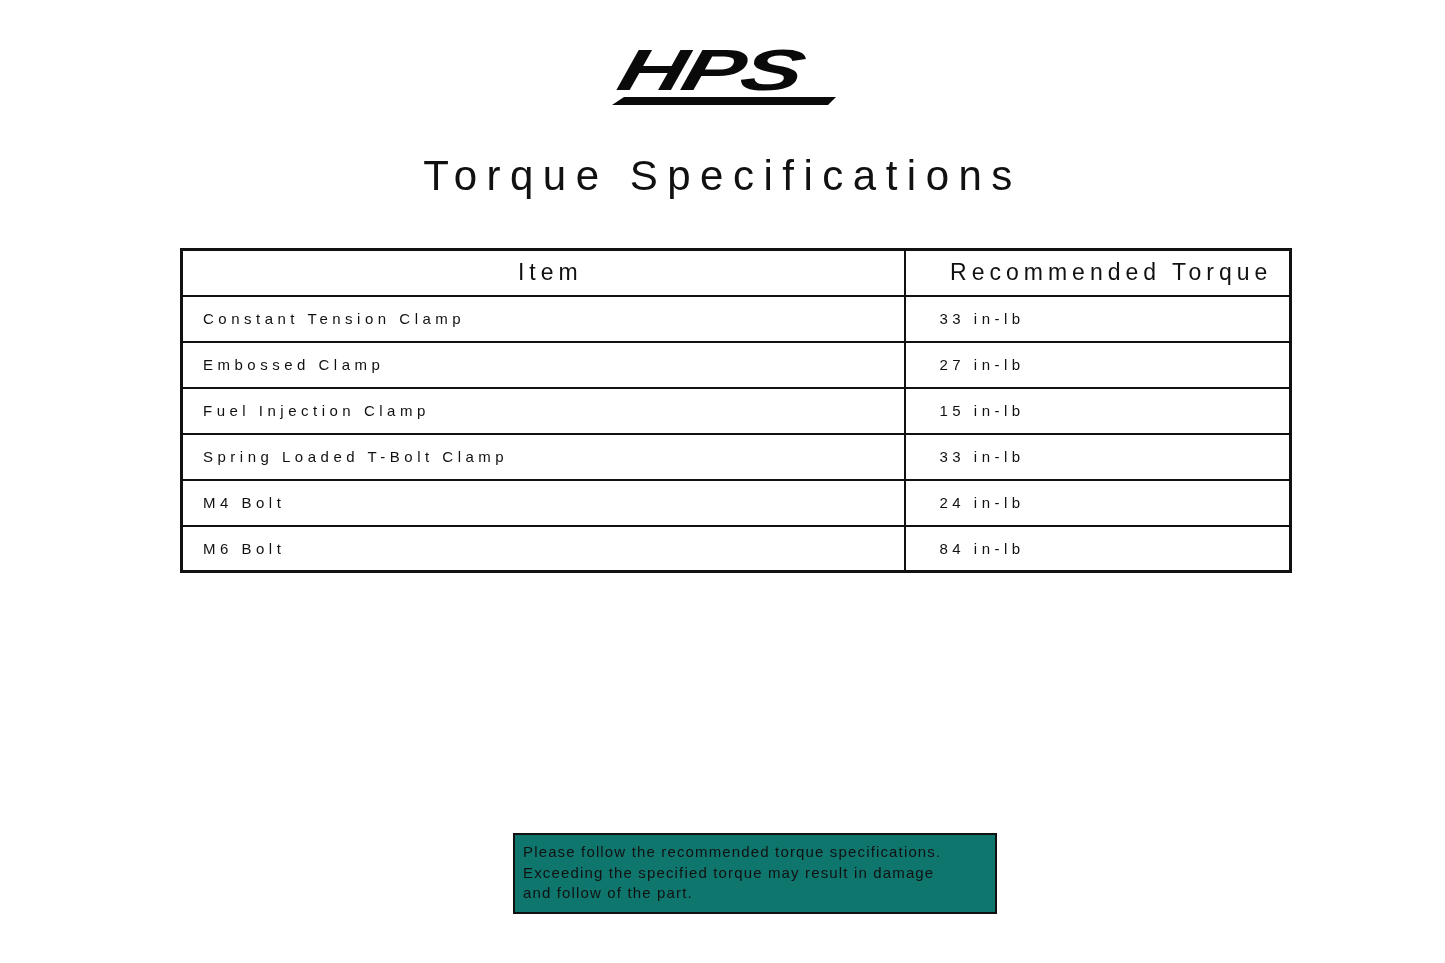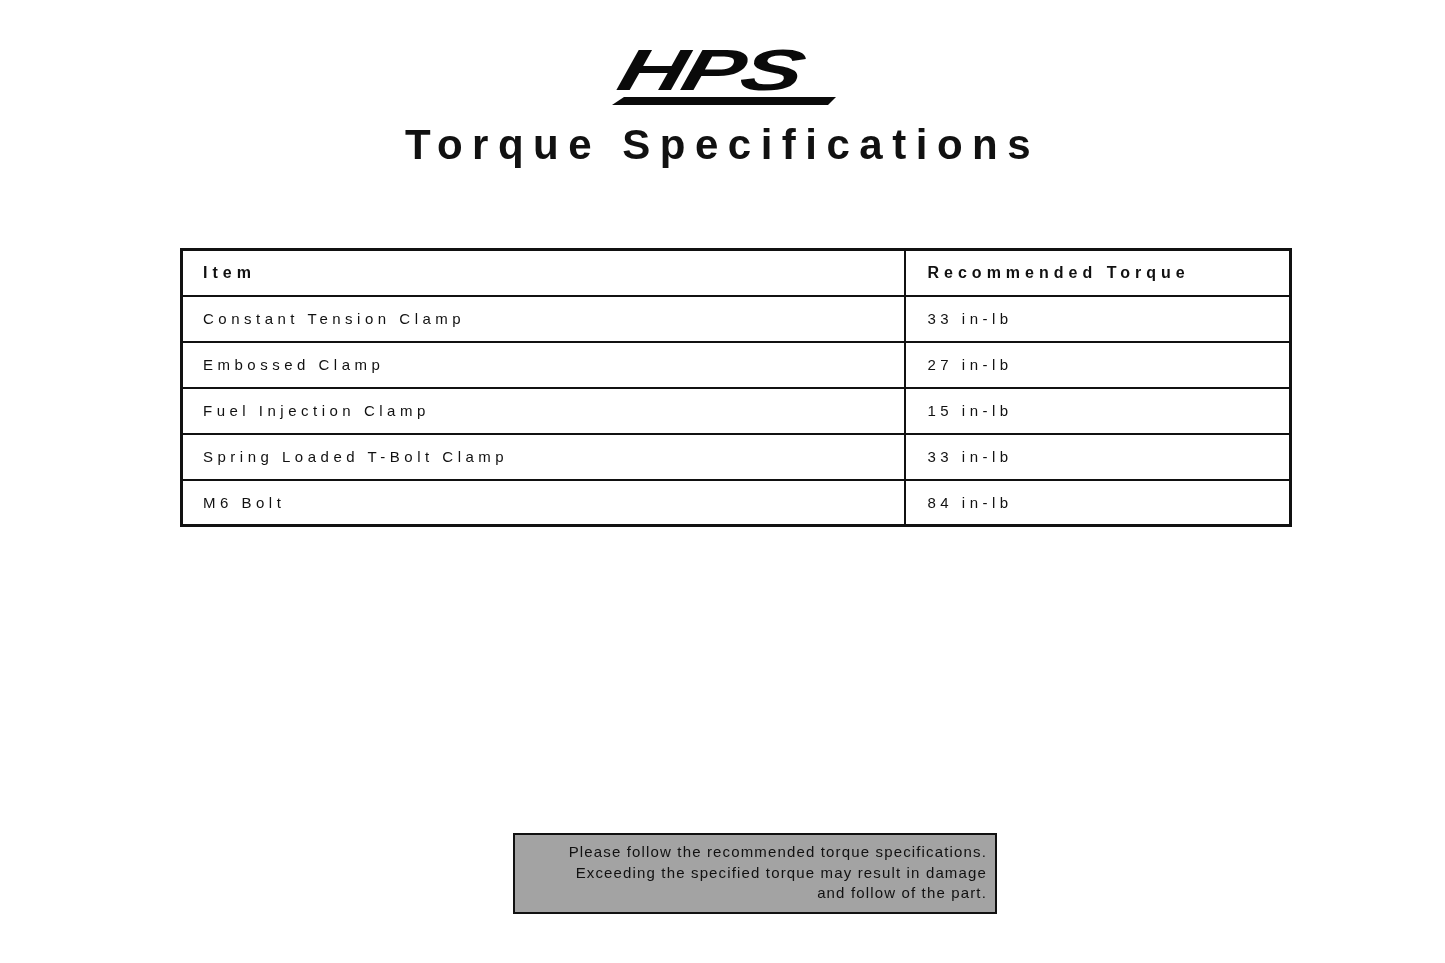--- a/index.html
+++ b/index.html
@@ -12,25 +12,25 @@
     overflow: hidden;
   }
   .logo-wrap {
     position: absolute;
     top: 40px;
     left: calc(50% - 115px);
     width: 240px; height: 72px;
   }
   .page-title {
     position: absolute;
-    top: 121px; left: 0;
+    top: 152px; left: 0;
     width: 100%;
     text-align: center;
     font-size: 42px;
-    font-weight: 700;
+    font-weight: 400;
     letter-spacing: 9.5px;
     color: #111111;
     white-space: nowrap;
   }
   table.spec-table {
     position: absolute;
     top: 248px; left: 180px;
     width: 1109px;
     border-collapse: collapse;
     table-layout: fixed;
@@ -43,37 +43,38 @@
     vertical-align: middle;
     text-align: left;
     padding: 0 6px 0 20px;
     font-size: 15px;
     letter-spacing: 4.5px;
     white-space: nowrap;
     overflow: hidden;
   }
   .spec-table { border: 3px solid #111111; }
   .spec-table th {
-    font-size: 16px;
-    font-weight: bold;
+    font-size: 23px;
+    font-weight: normal;
     letter-spacing: 5px;
+    text-align: center;
   }
-  .spec-table td.torque-cell, .spec-table th.torque-head { padding-left: 22px; }
+  .spec-table td.torque-cell, .spec-table th.torque-head { padding-left: 34px; }
   .note-box {
     position: absolute;
     top: 833px; left: 513px;
     width: 484px;
     border: 2px solid #111111;
     padding: 7px 8px 8px 8px;
-    text-align: right;
+    text-align: left;
     font-size: 15px;
     line-height: 20.5px;
     letter-spacing: 1.15px;
     color: #111111;
-    background: #a3a3a3;
+    background: #0f766e;
   }
 </style>
 </head>
 <body>
 
 <div class="logo-wrap">
   <svg width="240" height="72" viewBox="0 0 240 72" xmlns="http://www.w3.org/2000/svg">
     <g transform="skewX(-14) scale(1.6 1)" fill="#0a0a0a">
       <text x="12" y="50" font-family="Liberation Sans, sans-serif" font-size="58" font-weight="bold" font-style="italic" letter-spacing="-2">HPS</text>
     </g>
@@ -105,20 +106,24 @@
     </tr>
     <tr>
       <td>Fuel Injection Clamp</td>
       <td class="torque-cell">15 in-lb</td>
     </tr>
     <tr>
       <td>Spring Loaded T-Bolt Clamp</td>
       <td class="torque-cell">33 in-lb</td>
     </tr>
     <tr>
+      <td>M4 Bolt</td>
+      <td class="torque-cell">24 in-lb</td>
+    </tr>
+    <tr>
       <td>M6 Bolt</td>
       <td class="torque-cell">84 in-lb</td>
     </tr>
   </tbody>
 </table>
 
 <div class="note-box">
   <div>Please follow the recommended torque specifications.</div>
   <div>Exceeding the specified torque may result in damage</div>
   <div>and follow of the part.</div>

